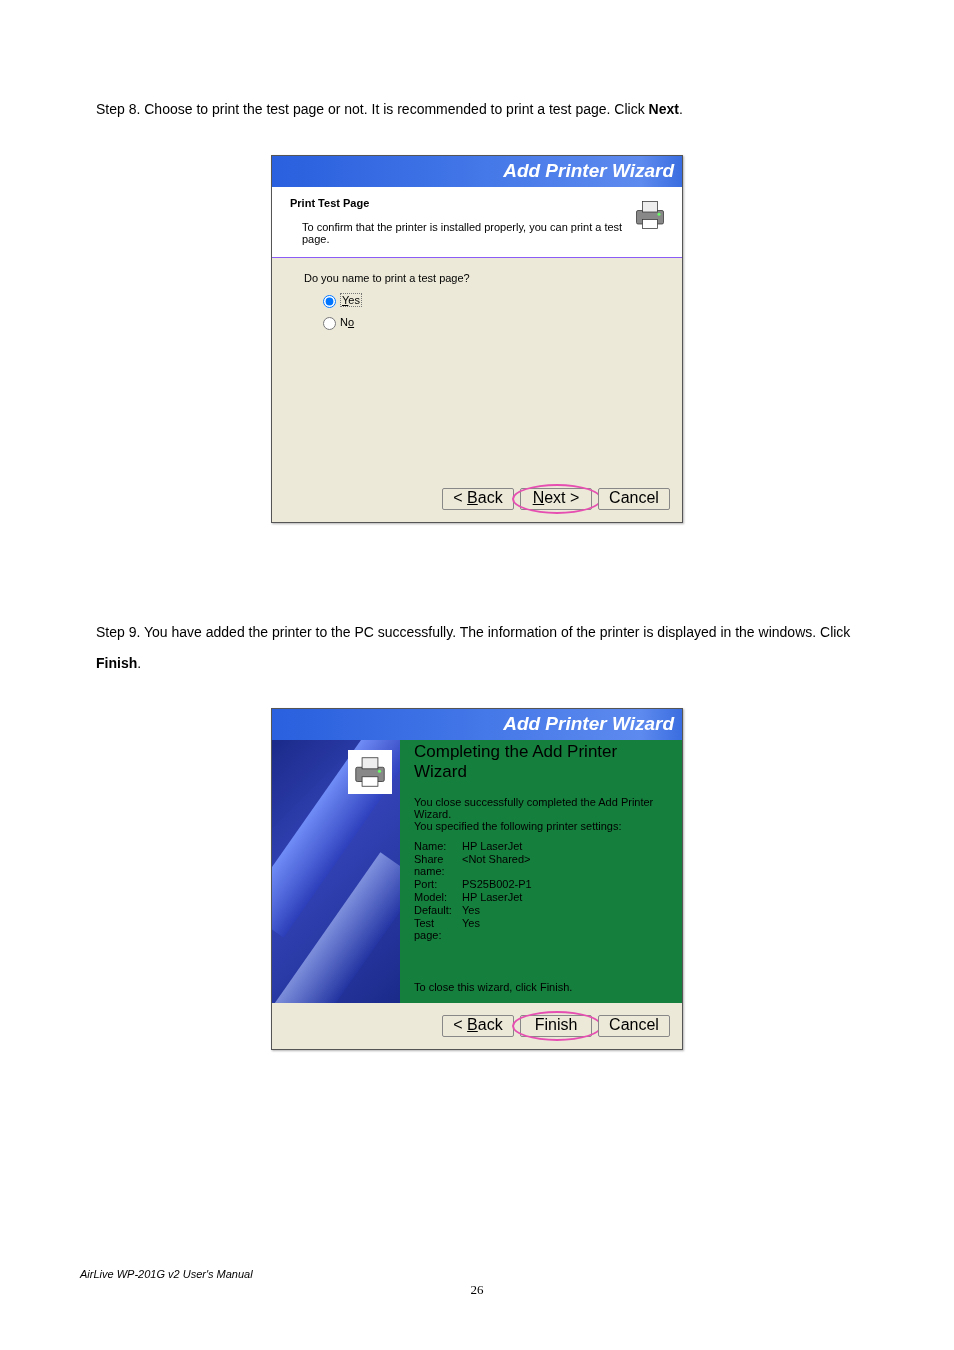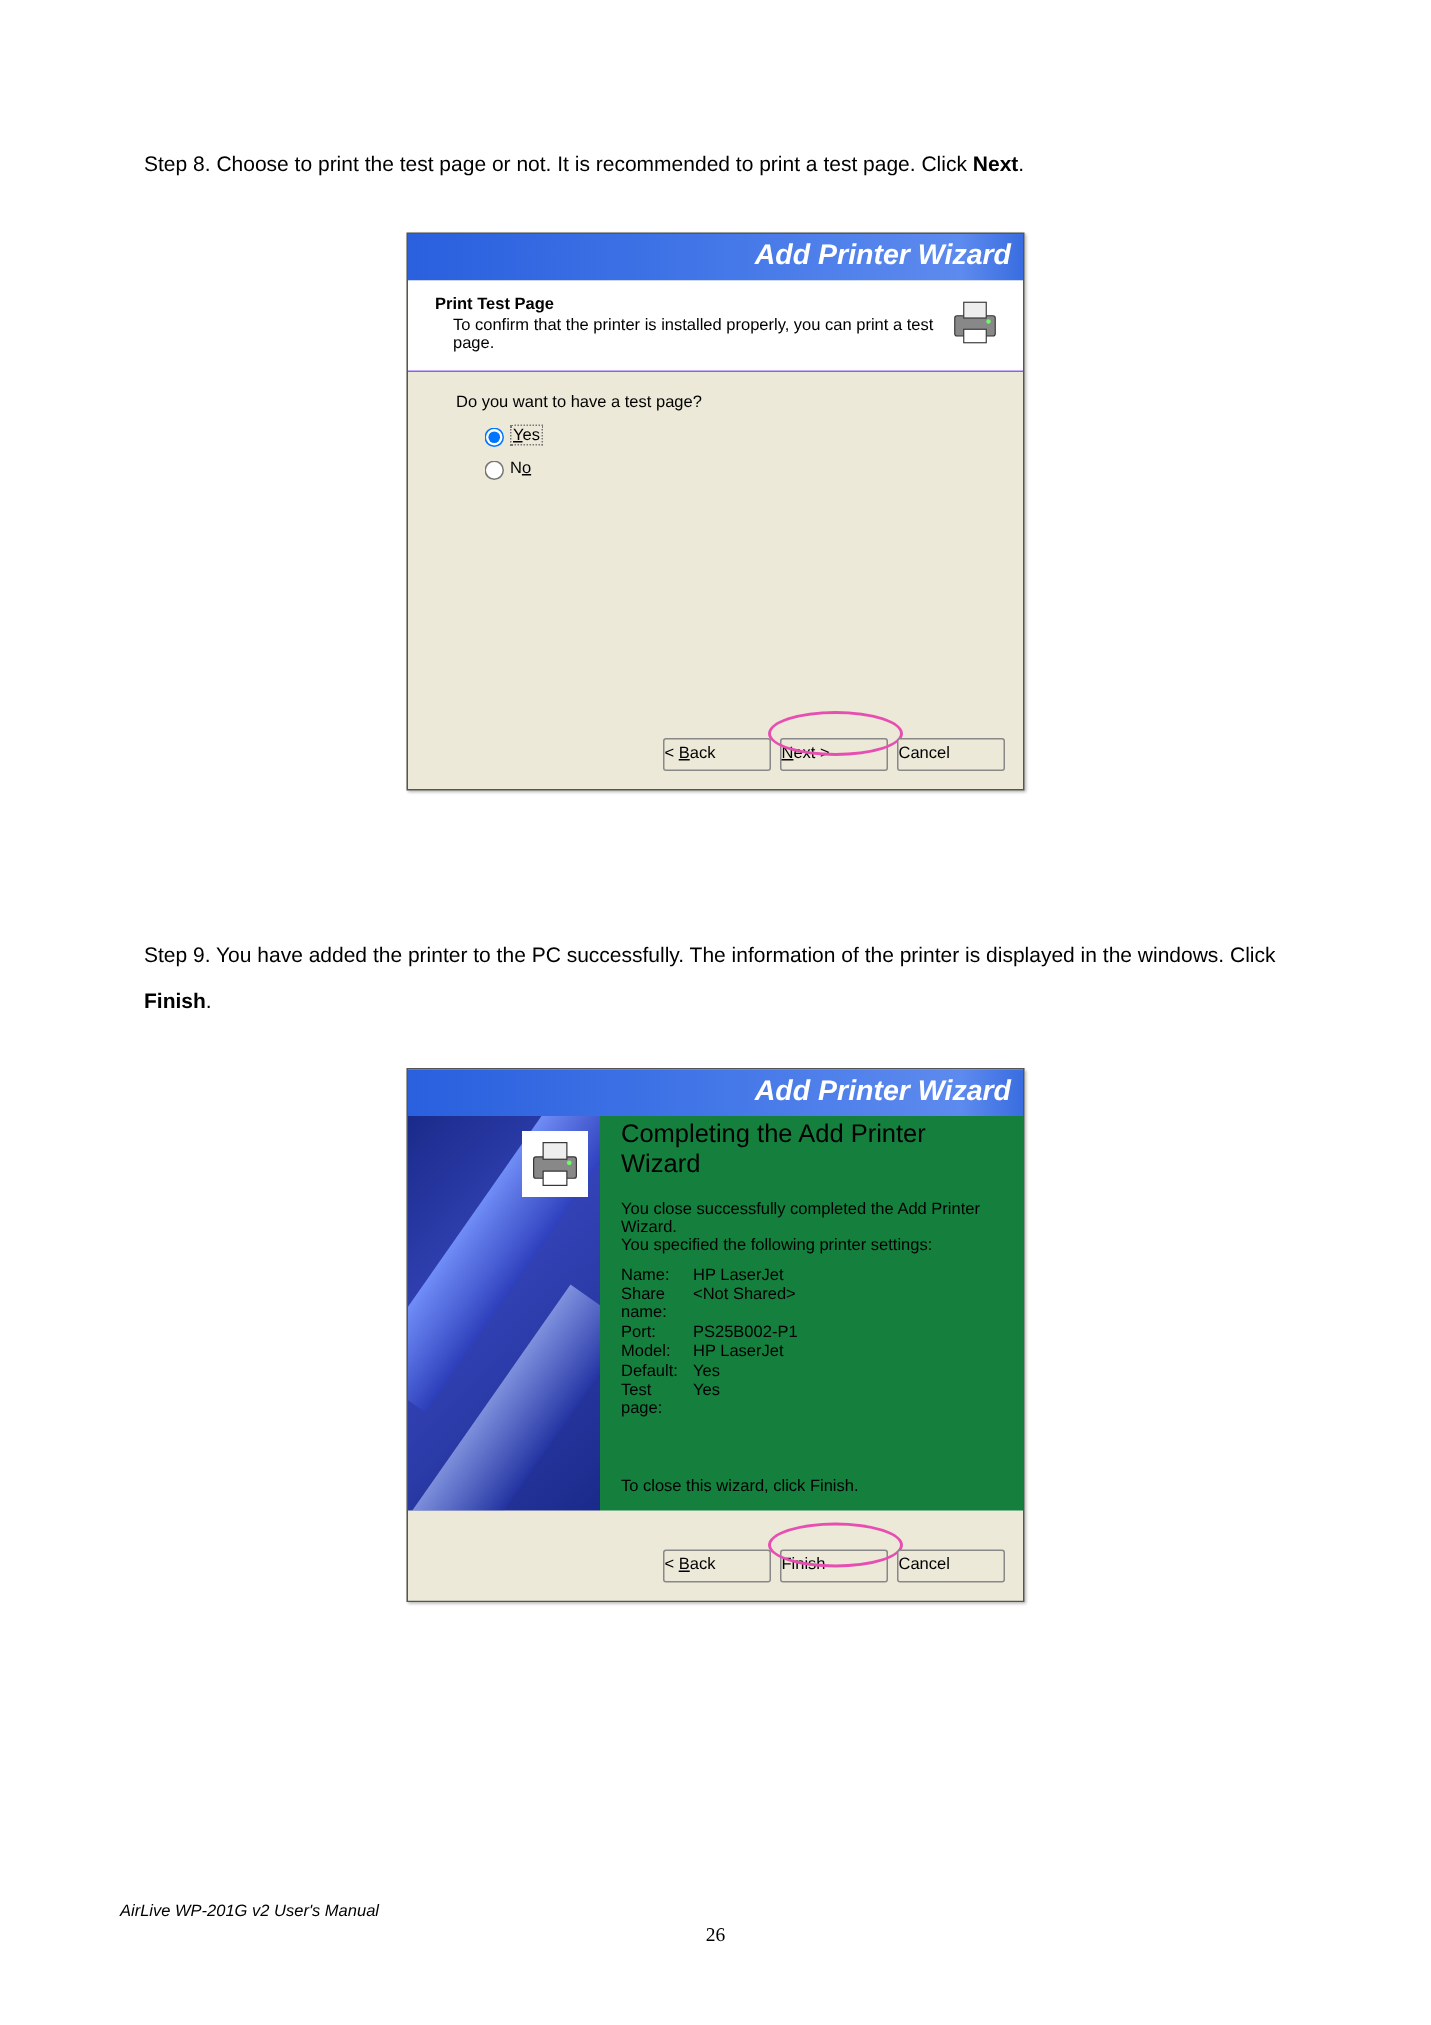--- a/index.html
+++ b/index.html
@@ -45,21 +45,21 @@
     align-items: flex-start;
     justify-content: space-between;
   }
   .dialog-header-text .heading {
     font-weight: bold;
     font-size: 11px;
   }
   .dialog-header-text .sub {
     font-size: 11px;
     margin-left: 12px;
-    margin-top: 2px;
+    margin-top: 12px;
   }
   .printer-icon {
     width: 36px;
     height: 36px;
     flex-shrink: 0;
   }
   .dialog-body {
     padding: 14px 32px 14px 32px;
     min-height: 190px;
     font-size: 11px;
@@ -78,27 +78,27 @@
   .dialog-footer {
     padding: 12px 12px;
     display: flex;
     justify-content: flex-end;
     gap: 6px;
     background: #ece9d8;
   }
   .winbtn {
     width: 70px;
     height: 20px;
-    font-size: 11px;
+    font-size: 16px;
     background: #ece9d8;
     border: 1px solid #888;
     border-radius: 2px;
+    text-align: center;
     line-height: 18px;
     position: relative;
-    margin-top: 14px;
   }
   .highlight-wrap {
     position: relative;
     display: inline-block;
   }
   .pink-oval {
     position: absolute;
     border: 2px solid #e64fb1;
     border-radius: 50%;
     pointer-events: none;
@@ -186,21 +186,21 @@
         <div class="sub">To confirm that the printer is installed properly, you can print a test page.</div>
       </div>
       <svg class="printer-icon" viewBox="0 0 48 48">
         <rect x="6" y="18" width="36" height="18" rx="2" fill="#888" stroke="#333"></rect>
         <rect x="14" y="6" width="20" height="14" fill="#eee" stroke="#333"></rect>
         <rect x="14" y="30" width="20" height="12" fill="#fff" stroke="#333"></rect>
         <circle cx="36" cy="23" r="2" fill="#6f6"></circle>
       </svg>
     </div>
     <div class="dialog-body">
-      <div class="prompt">Do you want to have a test page?</div>
+      <div class="prompt">Do you name to print a test page?</div>
       <div class="radio-row">
         <input type="radio" checked="" style="">
         <span class="dotted"><span class="under">Y</span><span>es</span></span>
       </div>
       <div class="radio-row">
         <input type="radio" style="">
         <span>N<span class="under">o</span></span>
       </div>
     </div>
     <div class="dialog-footer">

